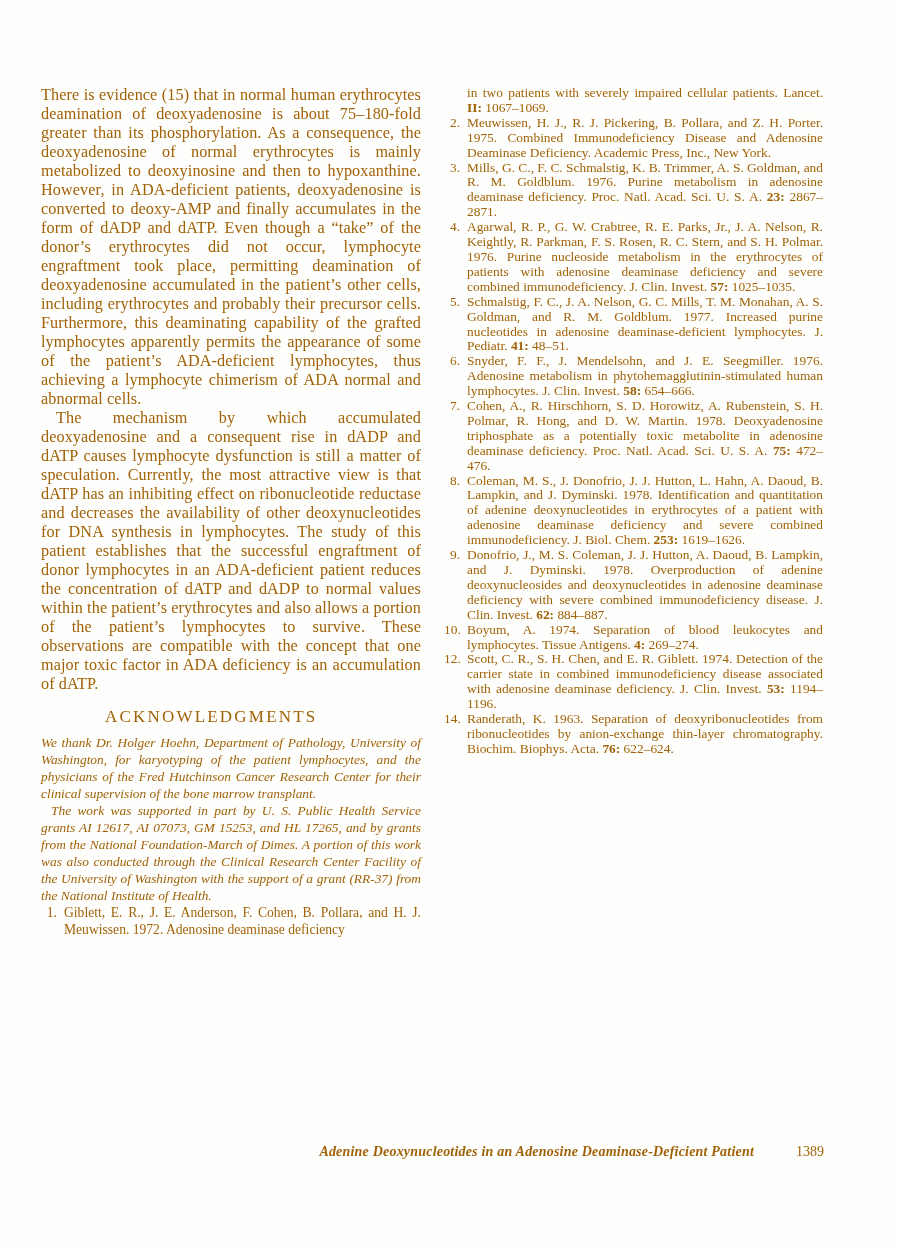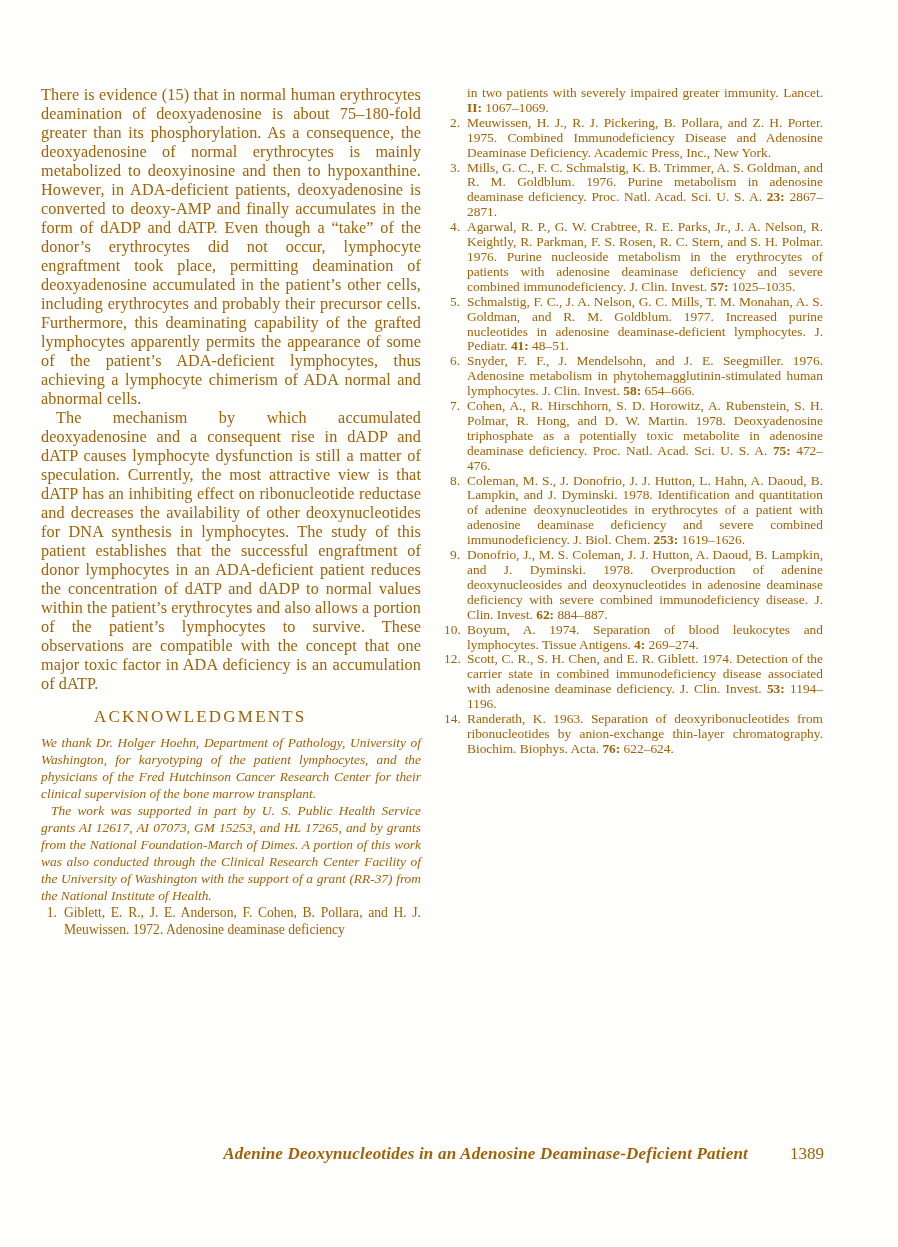--- a/index.html
+++ b/index.html
@@ -27,21 +27,21 @@
   .body-para {
     margin: 0;
     font-size: 16.2px;
     line-height: 19px;
     text-align: justify;
     letter-spacing: 0.1px;
   }
   .body-para.indented { text-indent: 15px; }
 
   .section-heading {
-    margin: 0;
+    margin: 11px;
     font-size: 17px;
     font-weight: normal;
     letter-spacing: 2.2px;
     padding-left: 53px;
     line-height: 21px;
   }
   .heading-ack  { margin-top: 12px; margin-bottom: 7px; }
   .heading-refs { margin-top: 15px; margin-bottom: 8px; letter-spacing: 2.6px; }
 
   .small-para {
@@ -69,21 +69,21 @@
     text-align: right;
   }
   .seg-i { }
   .seg-b { font-weight: bold; }
 
   .footer {
     position: absolute;
     top: 1144px;
     right: 74px;
     white-space: nowrap;
-    font-size: 17px;
+    font-size: 14px;
   }
   .footer-title {
     font-style: italic;
     font-weight: bold;
     letter-spacing: 0.2px;
   }
   .footer-page {
     margin-left: 42px;
     font-weight: normal;
   }
@@ -103,21 +103,21 @@
 
 
     <div class="ref">
       <span class="num">1.</span>
       <span class="ref-text"><span class="seg-p">Giblett, E. R., J. E. Anderson, F. Cohen, B. Pollara, and H. J. Meuwissen. 1972. Adenosine deaminase deficiency</span></span>
     </div>
   </div>
 
   <div class="col col-right">
     <div class="ref">
-      <span class="ref-text"><span class="seg-p">in two patients with severely impaired greater immunity. </span><span class="seg-i">Lancet.</span><span class="seg-p"> </span><span class="seg-b">II:</span><span class="seg-p"> 1067–1069.</span></span>
+      <span class="ref-text"><span class="seg-p">in two patients with severely impaired cellular patients. </span><span class="seg-i">Lancet.</span><span class="seg-p"> </span><span class="seg-b">II:</span><span class="seg-p"> 1067–1069.</span></span>
     </div>
     <div>
         <div class="ref"><span class="num">2.</span><span class="ref-text"><span class="seg-p">Meuwissen, H. J., R. J. Pickering, B. Pollara, and Z. H. Porter. 1975. Combined Immunodeficiency Disease and Adenosine Deaminase Deficiency. Academic Press, Inc., New York.</span></span></div>
         <div class="ref"><span class="num">3.</span><span class="ref-text"><span class="seg-p">Mills, G. C., F. C. Schmalstig, K. B. Trimmer, A. S. Goldman, and R. M. Goldblum. 1976. Purine metabolism in adenosine deaminase deficiency. </span><span class="seg-i">Proc. Natl. Acad. Sci. U. S. A.</span><span class="seg-p"> </span><span class="seg-b">23:</span><span class="seg-p"> 2867–2871.</span></span></div>
         <div class="ref"><span class="num">4.</span><span class="ref-text"><span class="seg-p">Agarwal, R. P., G. W. Crabtree, R. E. Parks, Jr., J. A. Nelson, R. Keightly, R. Parkman, F. S. Rosen, R. C. Stern, and S. H. Polmar. 1976. Purine nucleoside metabolism in the erythrocytes of patients with adenosine deaminase deficiency and severe combined immunodeficiency. </span><span class="seg-i">J. Clin. Invest.</span><span class="seg-p"> </span><span class="seg-b">57:</span><span class="seg-p"> 1025–1035.</span></span></div>
         <div class="ref"><span class="num">5.</span><span class="ref-text"><span class="seg-p">Schmalstig, F. C., J. A. Nelson, G. C. Mills, T. M. Monahan, A. S. Goldman, and R. M. Goldblum. 1977. Increased purine nucleotides in adenosine deaminase-deficient lymphocytes. </span><span class="seg-i">J. Pediatr.</span><span class="seg-p"> </span><span class="seg-b">41:</span><span class="seg-p"> 48–51.</span></span></div>
         <div class="ref"><span class="num">6.</span><span class="ref-text"><span class="seg-p">Snyder, F. F., J. Mendelsohn, and J. E. Seegmiller. 1976. Adenosine metabolism in phytohemagglutinin-stimulated human lymphocytes. </span><span class="seg-i">J. Clin. Invest.</span><span class="seg-p"> </span><span class="seg-b">58:</span><span class="seg-p"> 654–666.</span></span></div>
         <div class="ref"><span class="num">7.</span><span class="ref-text"><span class="seg-p">Cohen, A., R. Hirschhorn, S. D. Horowitz, A. Rubenstein, S. H. Polmar, R. Hong, and D. W. Martin. 1978. Deoxyadenosine triphosphate as a potentially toxic metabolite in adenosine deaminase deficiency. </span><span class="seg-i">Proc. Natl. Acad. Sci. U. S. A.</span><span class="seg-p"> </span><span class="seg-b">75:</span><span class="seg-p"> 472–476.</span></span></div>
         <div class="ref"><span class="num">8.</span><span class="ref-text"><span class="seg-p">Coleman, M. S., J. Donofrio, J. J. Hutton, L. Hahn, A. Daoud, B. Lampkin, and J. Dyminski. 1978. Identification and quantitation of adenine deoxynucleotides in erythrocytes of a patient with adenosine deaminase deficiency and severe combined immunodeficiency. </span><span class="seg-i">J. Biol. Chem.</span><span class="seg-p"> </span><span class="seg-b">253:</span><span class="seg-p"> 1619–1626.</span></span></div>
         <div class="ref"><span class="num">9.</span><span class="ref-text"><span class="seg-p">Donofrio, J., M. S. Coleman, J. J. Hutton, A. Daoud, B. Lampkin, and J. Dyminski. 1978. Overproduction of adenine deoxynucleosides and deoxynucleotides in adenosine deaminase deficiency with severe combined immunodeficiency disease. </span><span class="seg-i">J. Clin. Invest.</span><span class="seg-p"> </span><span class="seg-b">62:</span><span class="seg-p"> 884–887.</span></span></div>

